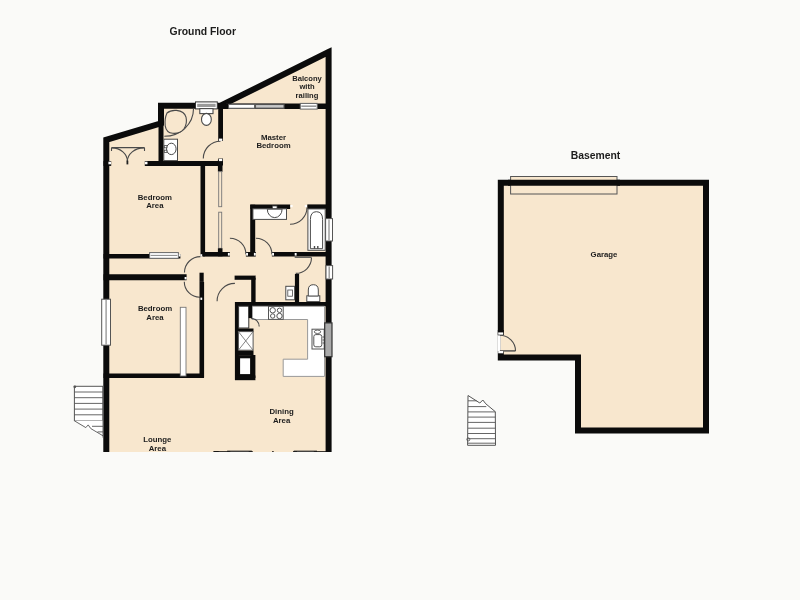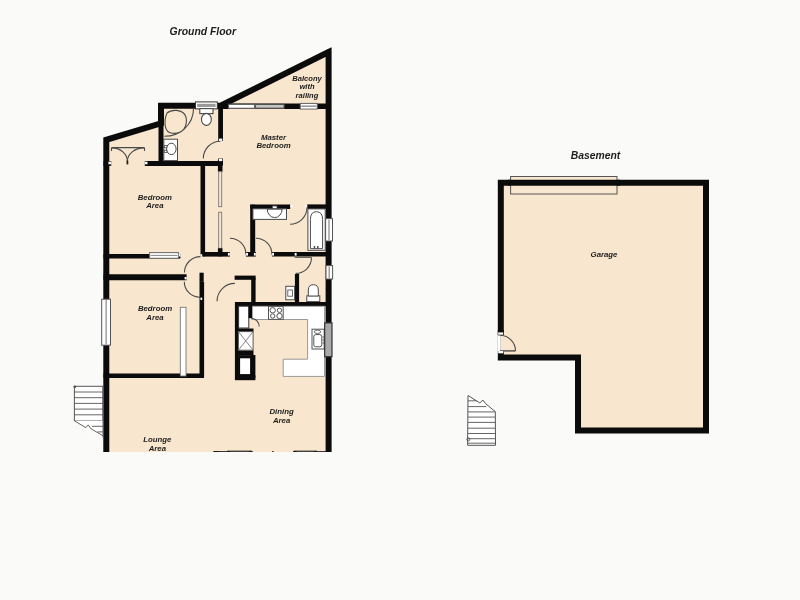--- a/index.html
+++ b/index.html
@@ -1,16 +1,16 @@
 <!DOCTYPE html>
 <html><head>
 <meta charset="utf-8">
 <style>
   html,body{margin:0;padding:0;background:#FAFAF8;}
-  .wrap{width:800px;height:452px;position:relative;font-family:"Liberation Sans", sans-serif;font-style:italic;}
+  .wrap{width:800px;height:452px;position:relative;font-family:"Liberation Sans", sans-serif;}
   text{font-family:"Liberation Sans", sans-serif;font-weight:bold;fill:#1c1c1c;}
 </style>
 </head>
 <body>
 <div class="wrap">
 <svg width="800" height="600" viewBox="0 0 800 600">
 <rect x="0" y="0" width="800" height="600" fill="#FAFAF8"></rect>
 
 <text x="202.8" y="34.5" font-size="10.4" text-anchor="middle">Ground Floor</text>
 

